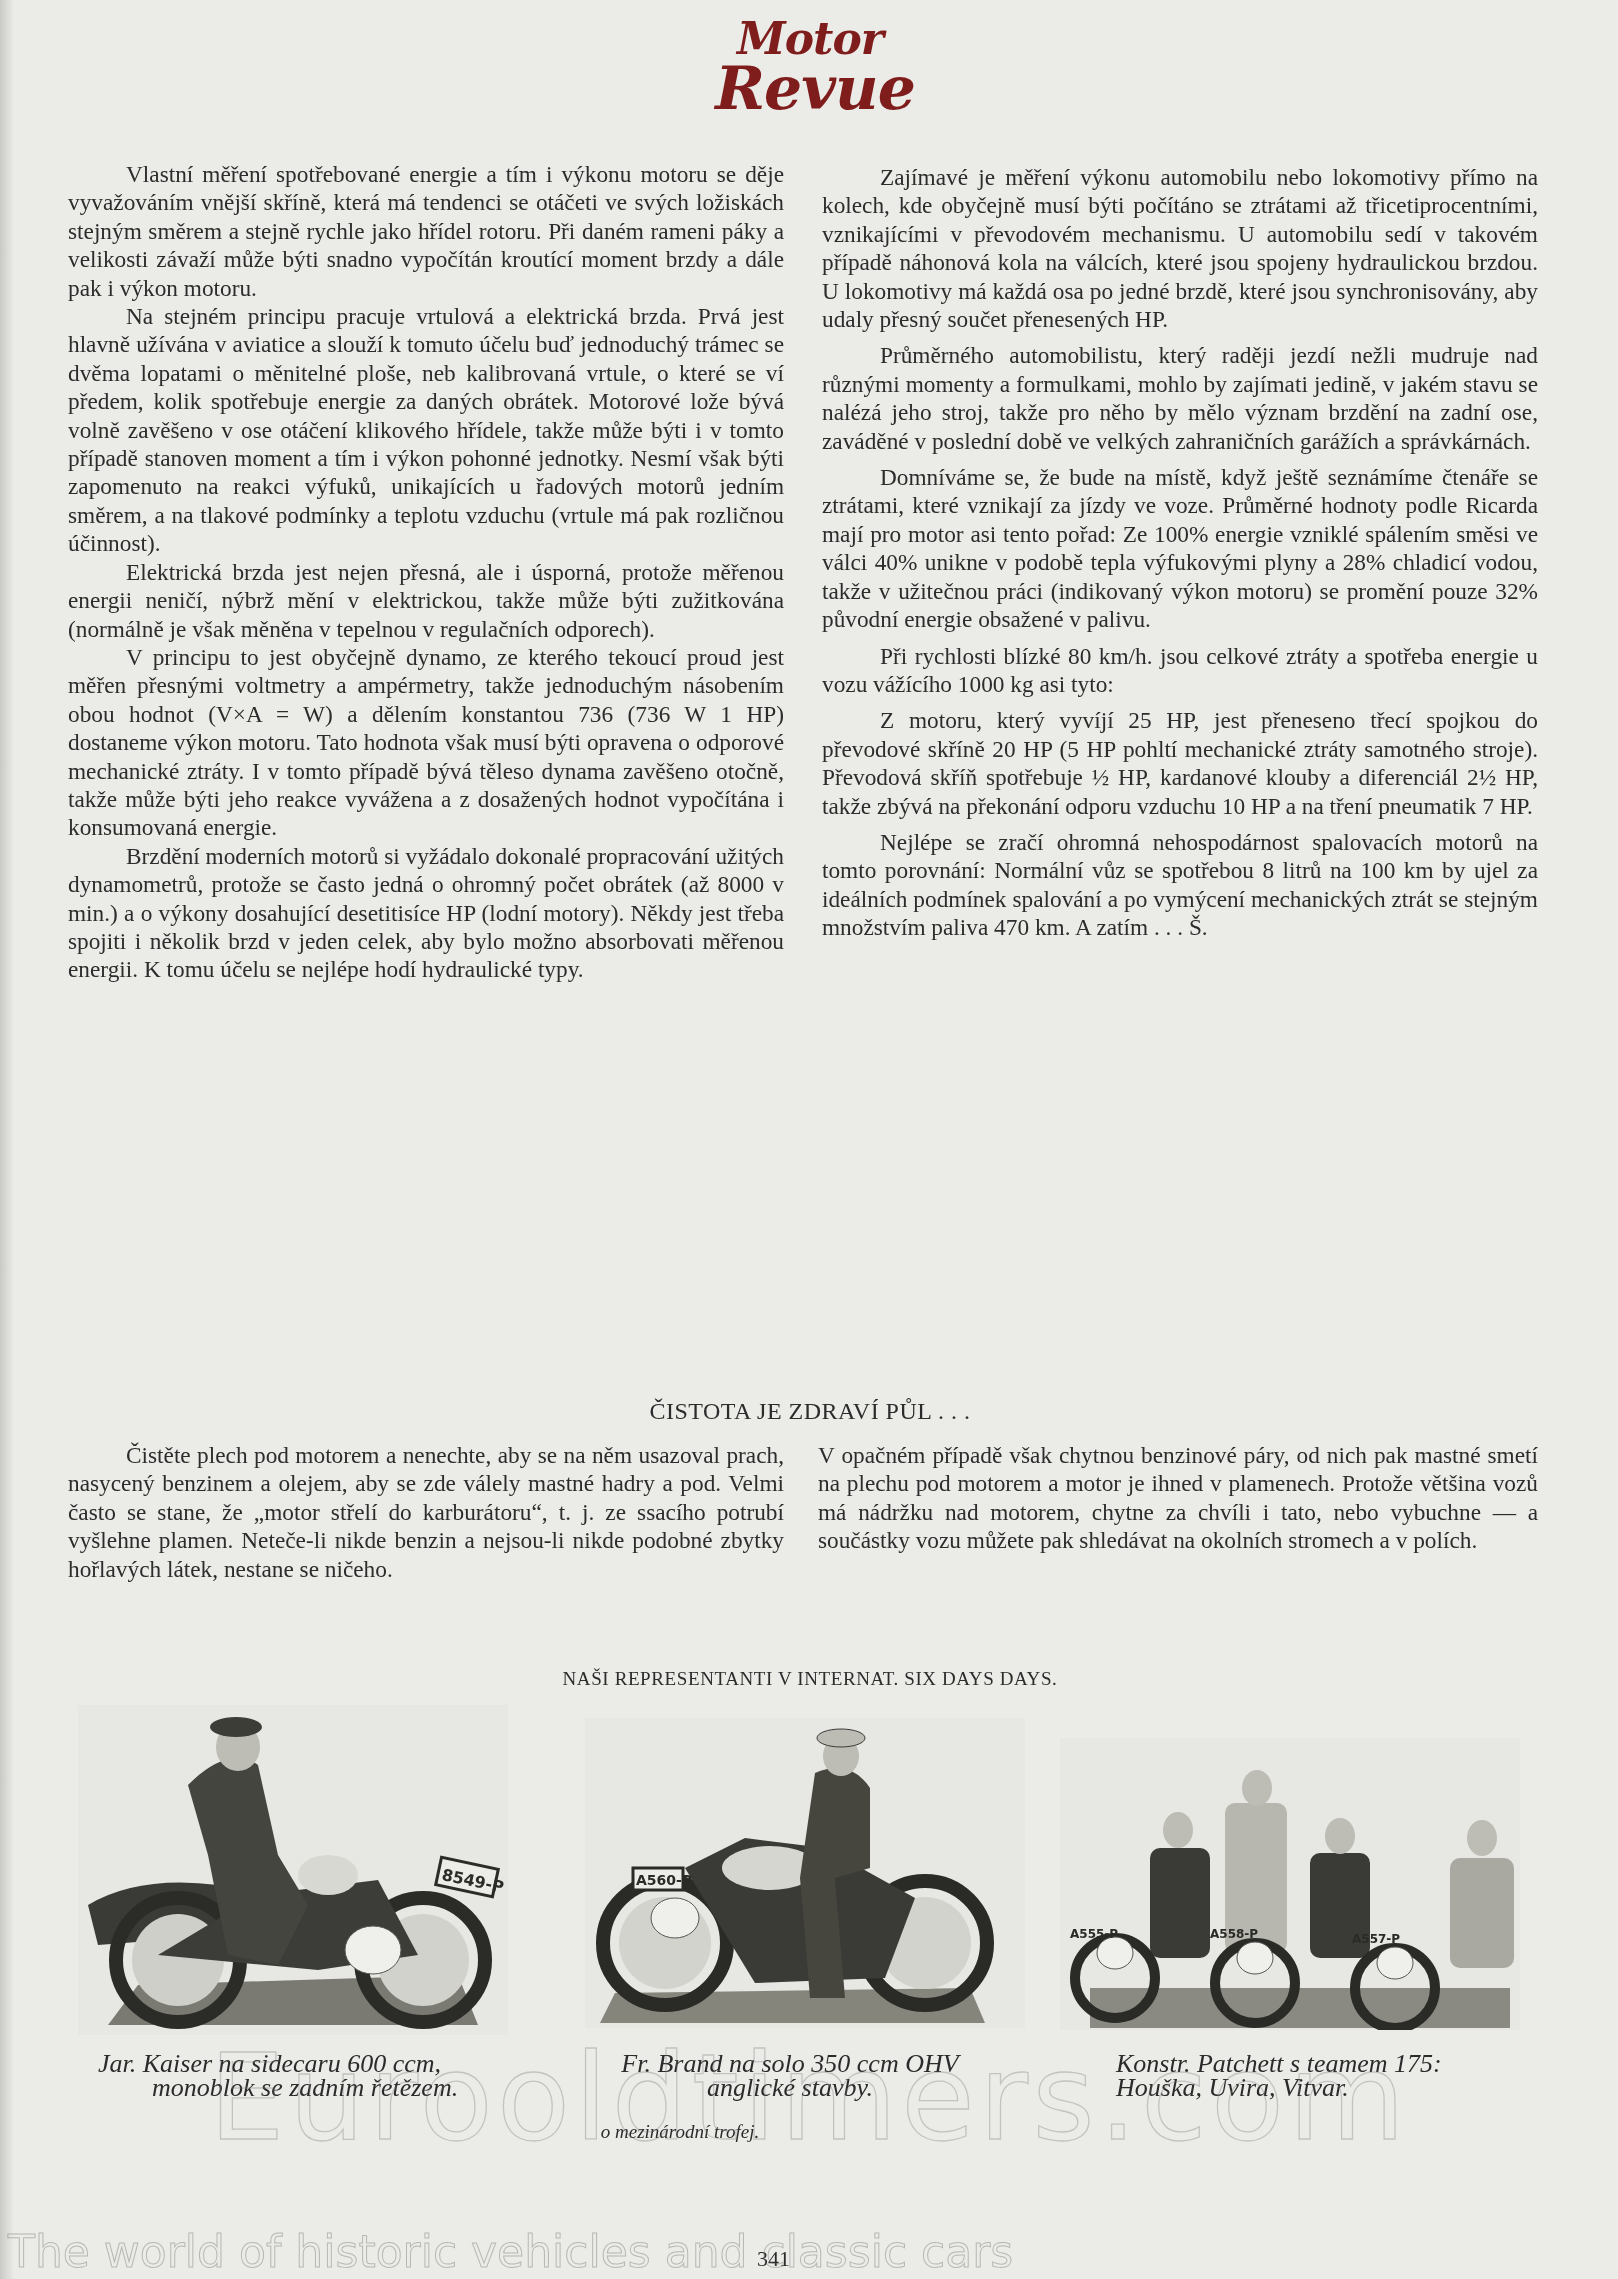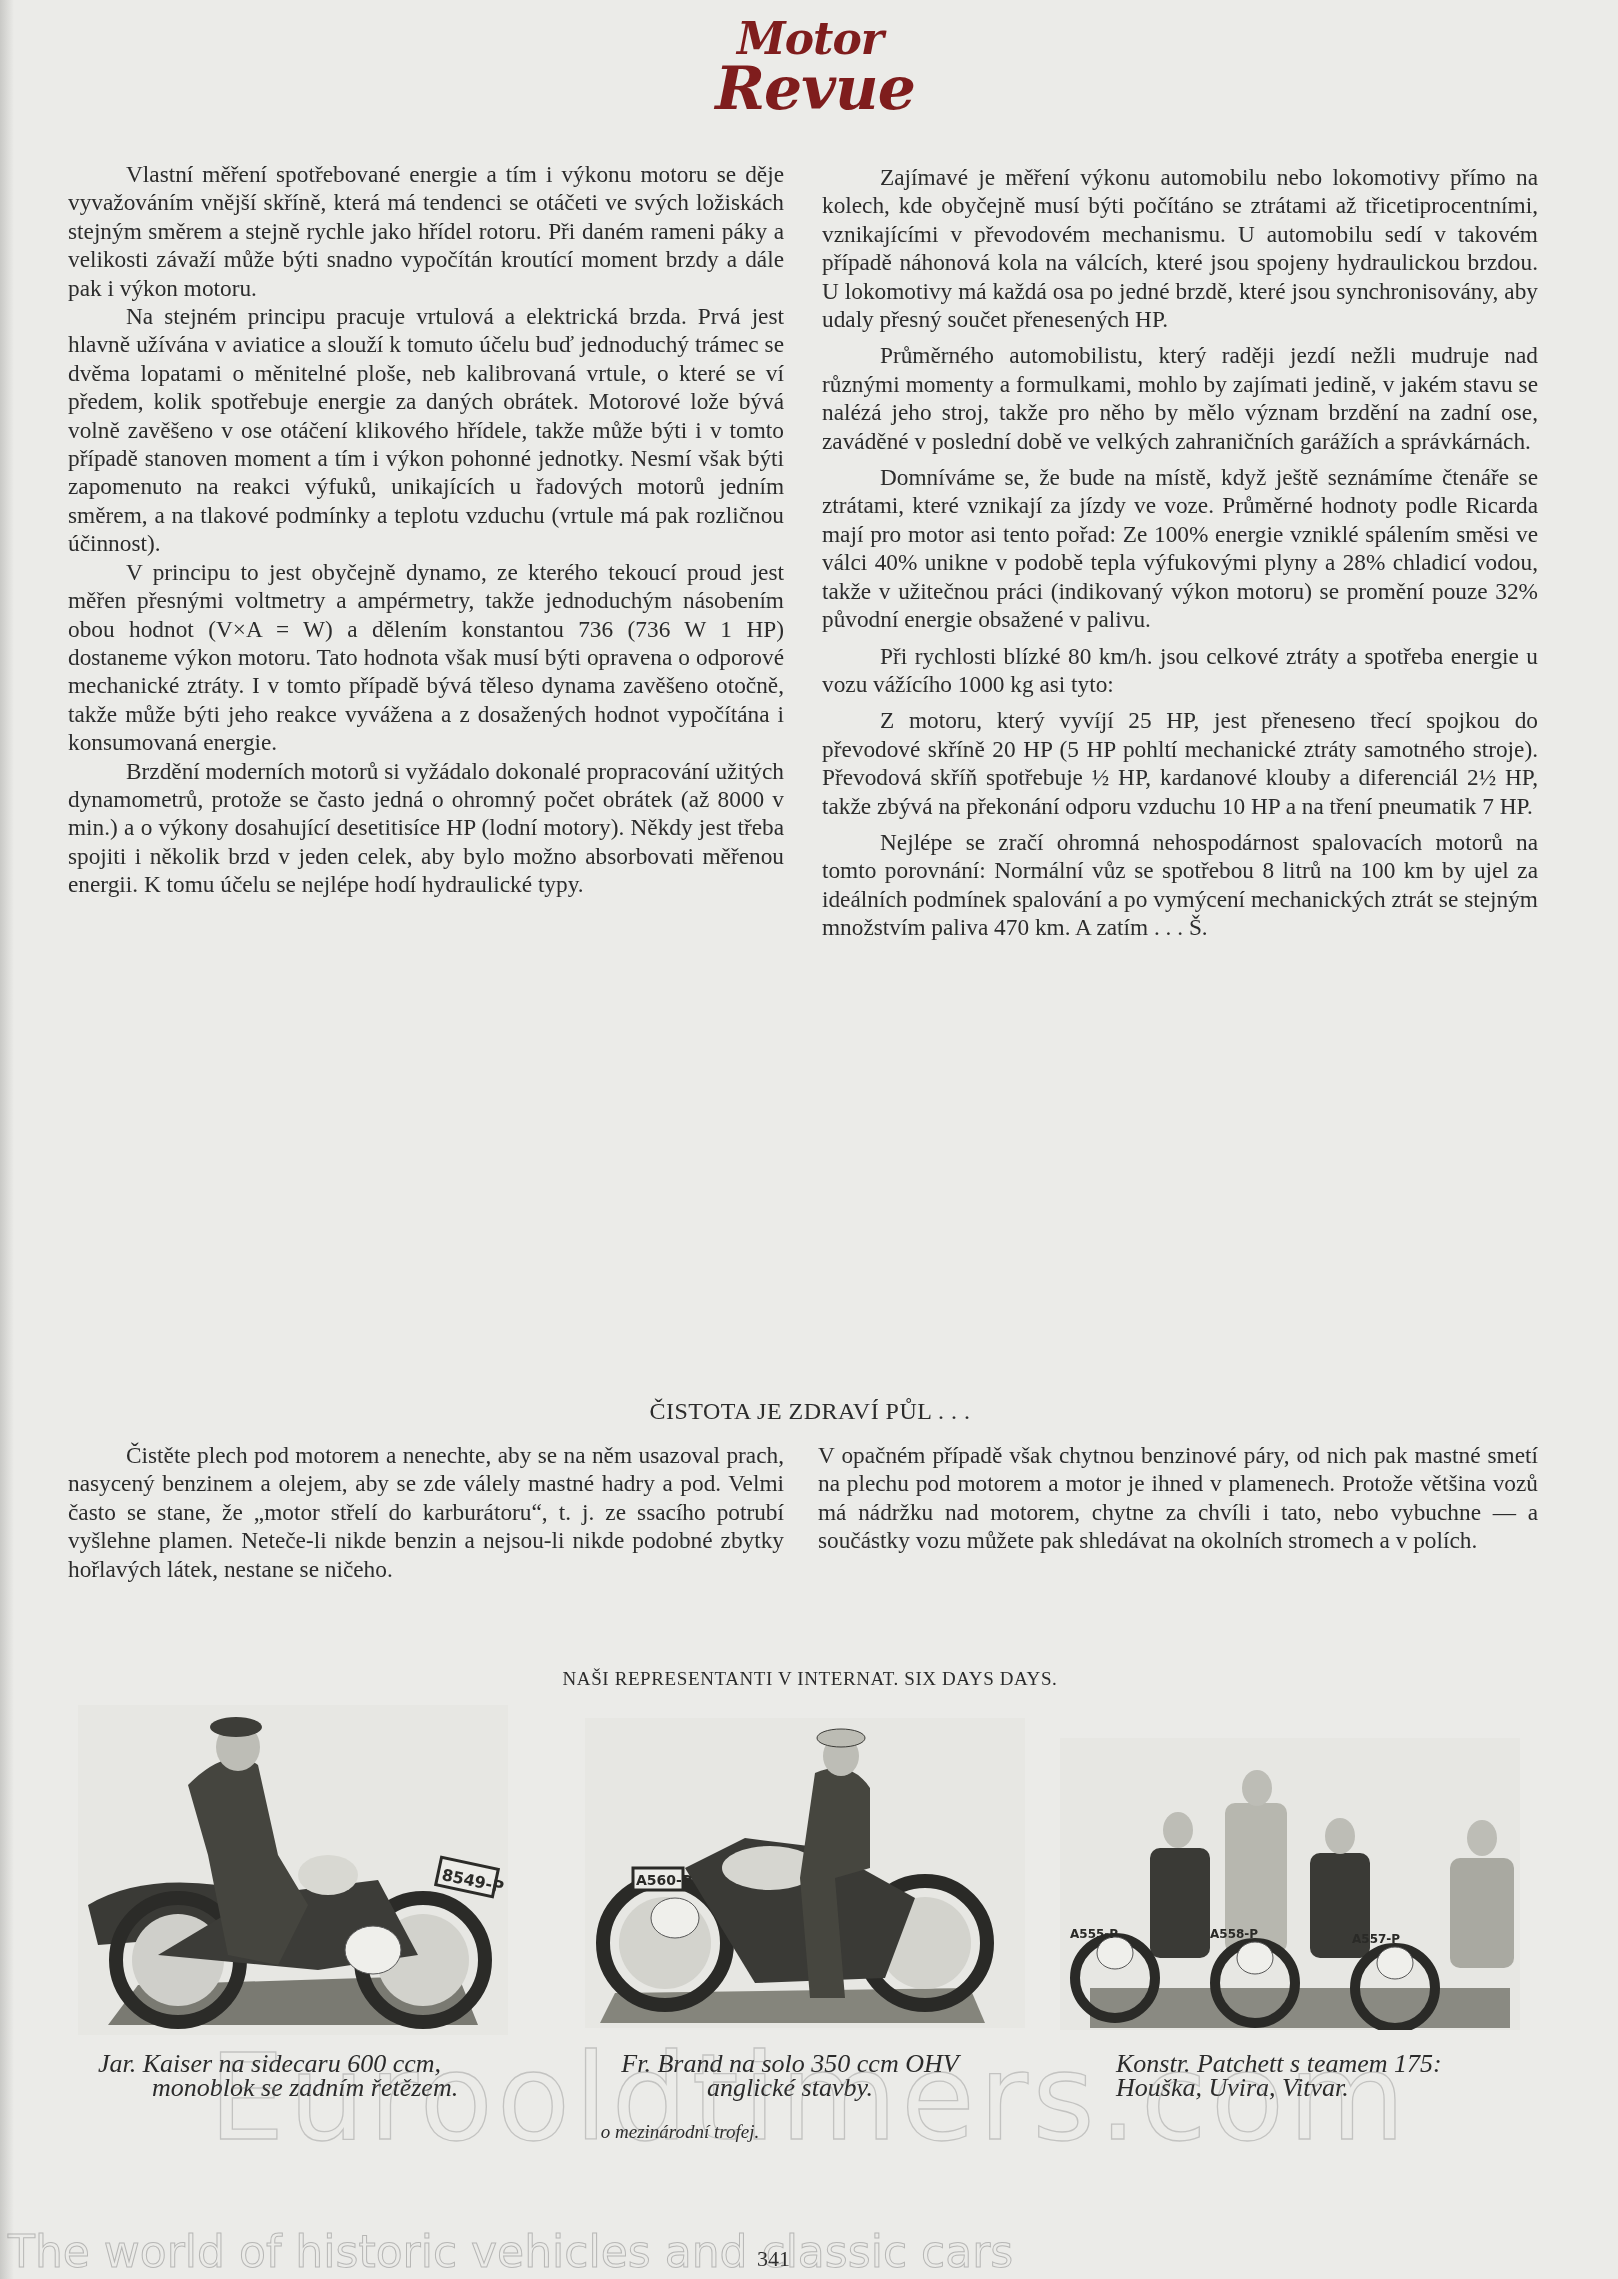--- a/index.html
+++ b/index.html
@@ -82,20 +82,21 @@
 <div class="page-shade"></div>
 
 <div class="masthead">
   <span class="l1">Motor</span>
   <span class="l2">Revue</span>
 </div>
 
 <div class="col" id="col-left">
   <p>Vlastní měření spotřebované energie a tím i výkonu motoru se děje vyvažováním vnější skříně, která má tendenci se otáčeti ve svých ložiskách stejným směrem a stejně rychle jako hřídel rotoru. Při daném rameni páky a velikosti závaží může býti snadno vypočítán kroutící moment brzdy a dále pak i výkon motoru.</p>
   <p>Na stejném principu pracuje vrtulová a elektrická brzda. Prvá jest hlavně užívána v aviatice a slouží k tomuto účelu buď jednoduchý trámec se dvěma lopatami o měnitelné ploše, neb kalibrovaná vrtule, o které se ví předem, kolik spotřebuje energie za daných obrátek. Motorové lože bývá volně zavěšeno v ose otáčení klikového hřídele, takže může býti i v tomto případě stanoven moment a tím i výkon pohonné jednotky. Nesmí však býti zapomenuto na reakci výfuků, unikajících u řadových motorů jedním směrem, a na tlakové podmínky a teplotu vzduchu (vrtule má pak rozličnou účinnost).</p>
+  <p>Elektrická brzda jest nejen přesná, ale i úsporná, protože měřenou energii neničí, nýbrž mění v elektrickou, takže může býti zužitkována (normálně je však měněna v tepelnou v regulačních odporech).</p>
   <p>V principu to jest obyčejně dynamo, ze kterého tekoucí proud jest měřen přesnými voltmetry a ampérmetry, takže jednoduchým násobením obou hodnot (V×A = W) a dělením konstantou 736 (736 W 1 HP) dostaneme výkon motoru. Tato hodnota však musí býti opravena o odporové mechanické ztráty. I v tomto případě bývá těleso dynama zavěšeno otočně, takže může býti jeho reakce vyvážena a z dosažených hodnot vypočítána i konsumovaná energie.</p>
   <p>Brzdění moderních motorů si vyžádalo dokonalé propracování užitých dynamometrů, protože se často jedná o ohromný počet obrátek (až 8000 v min.) a o výkony dosahující desetitisíce HP (lodní motory). Někdy jest třeba spojiti i několik brzd v jeden celek, aby bylo možno absorbovati měřenou energii. K tomu účelu se nejlépe hodí hydraulické typy.</p>
 </div>
 
 <div class="col" id="col-right">
   <p>Zajímavé je měření výkonu automobilu nebo lokomotivy přímo na kolech, kde obyčejně musí býti počítáno se ztrátami až třicetiprocentními, vznikajícími v převodovém mechanismu. U automobilu sedí v takovém případě náhonová kola na válcích, které jsou spojeny hydraulickou brzdou. U lokomotivy má každá osa po jedné brzdě, které jsou synchronisovány, aby udaly přesný součet přenesených HP.</p>
   <p class="gap">Průměrného automobilistu, který raději jezdí nežli mudruje nad různými momenty a formulkami, mohlo by zajímati jedině, v jakém stavu se nalézá jeho stroj, takže pro něho by mělo význam brzdění na zadní ose, zaváděné v poslední době ve velkých zahraničních garážích a správkárnách.</p>
   <p class="gap">Domníváme se, že bude na místě, když ještě seznámíme čtenáře se ztrátami, které vznikají za jízdy ve voze. Průměrné hodnoty podle Ricarda mají pro motor asi tento pořad: Ze 100% energie vzniklé spálením směsi ve válci 40% unikne v podobě tepla výfukovými plyny a 28% chladicí vodou, takže v užitečnou práci (indikovaný výkon motoru) se promění pouze 32% původní energie obsažené v palivu.</p>
   <p class="gap">Při rychlosti blízké 80 km/h. jsou celkové ztráty a spotřeba energie u vozu vážícího 1000 kg asi tyto:</p>
   <p class="gap">Z motoru, který vyvíjí 25 HP, jest přeneseno třecí spojkou do převodové skříně 20 HP (5 HP pohltí mechanické ztráty samotného stroje). Převodová skříň spotřebuje ½ HP, kardanové klouby a diferenciál 2½ HP, takže zbývá na překonání odporu vzduchu 10 HP a na tření pneumatik 7 HP.</p>

